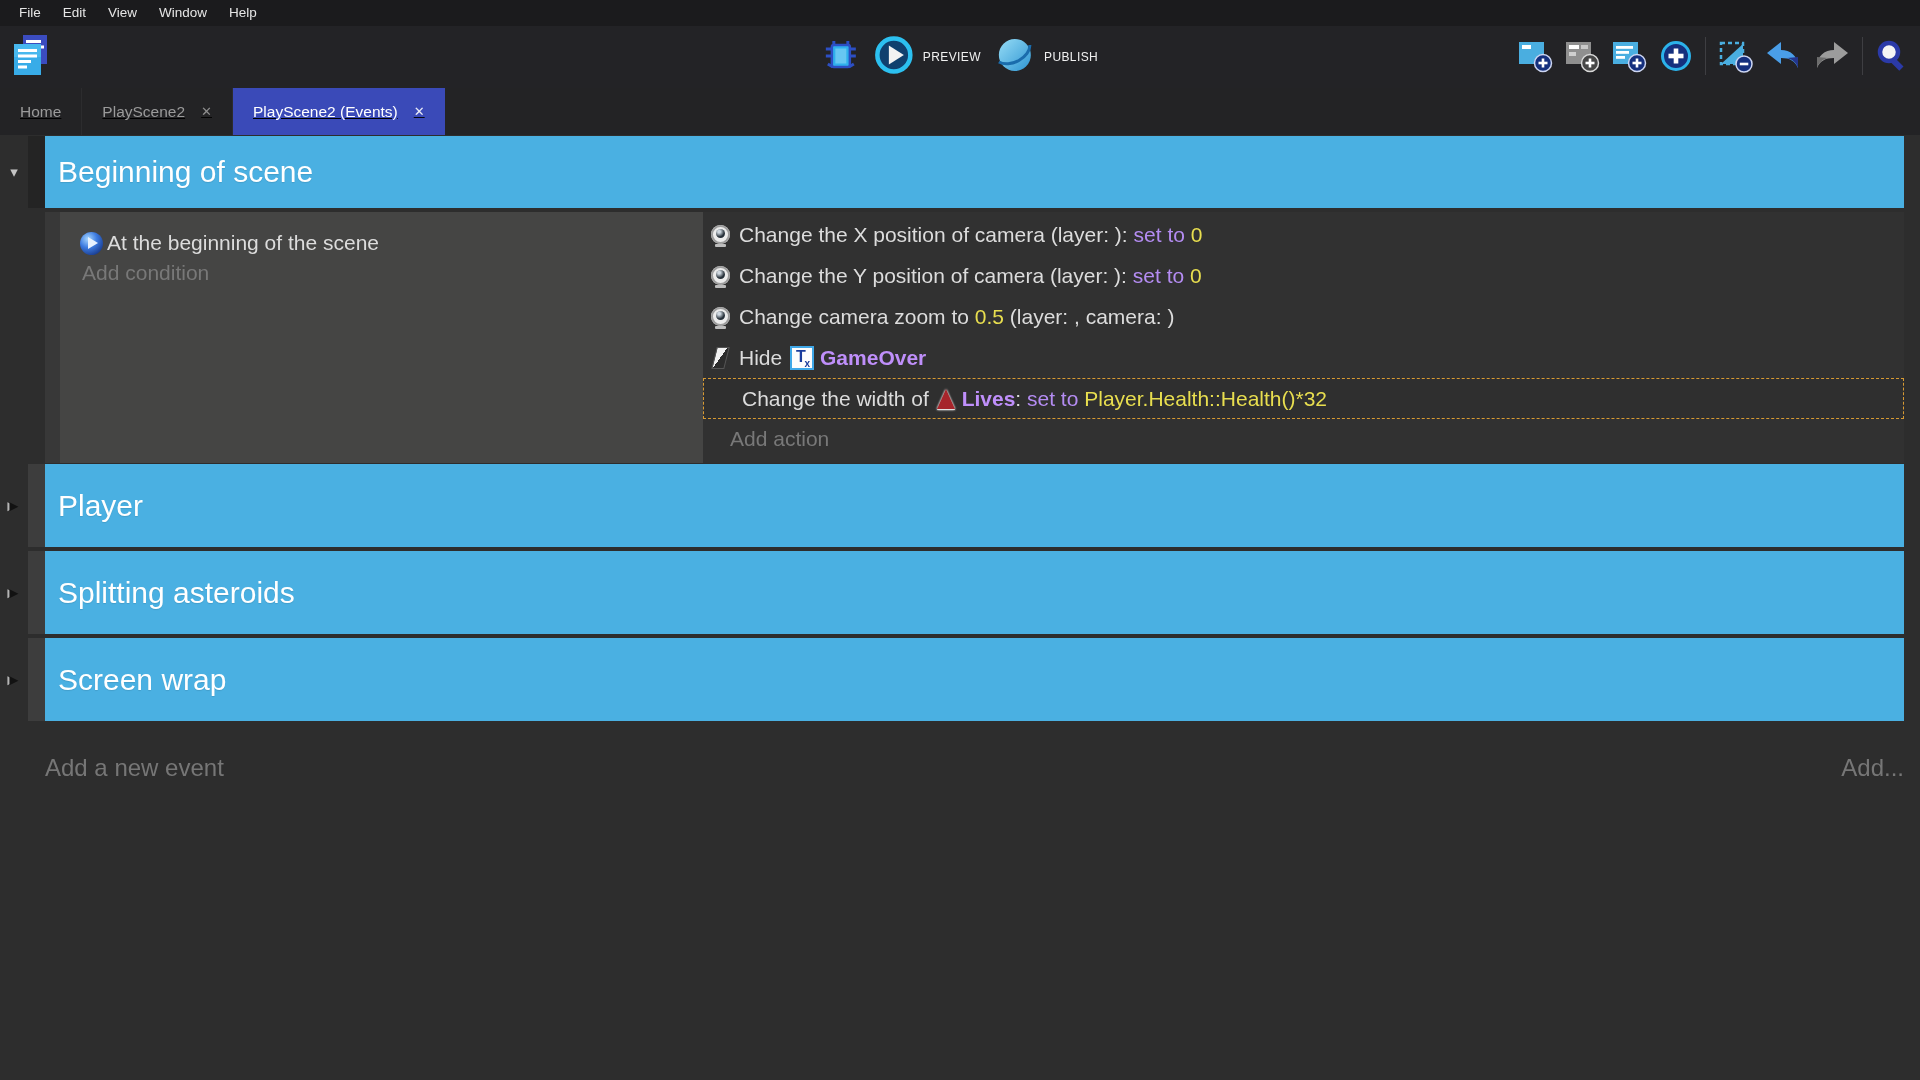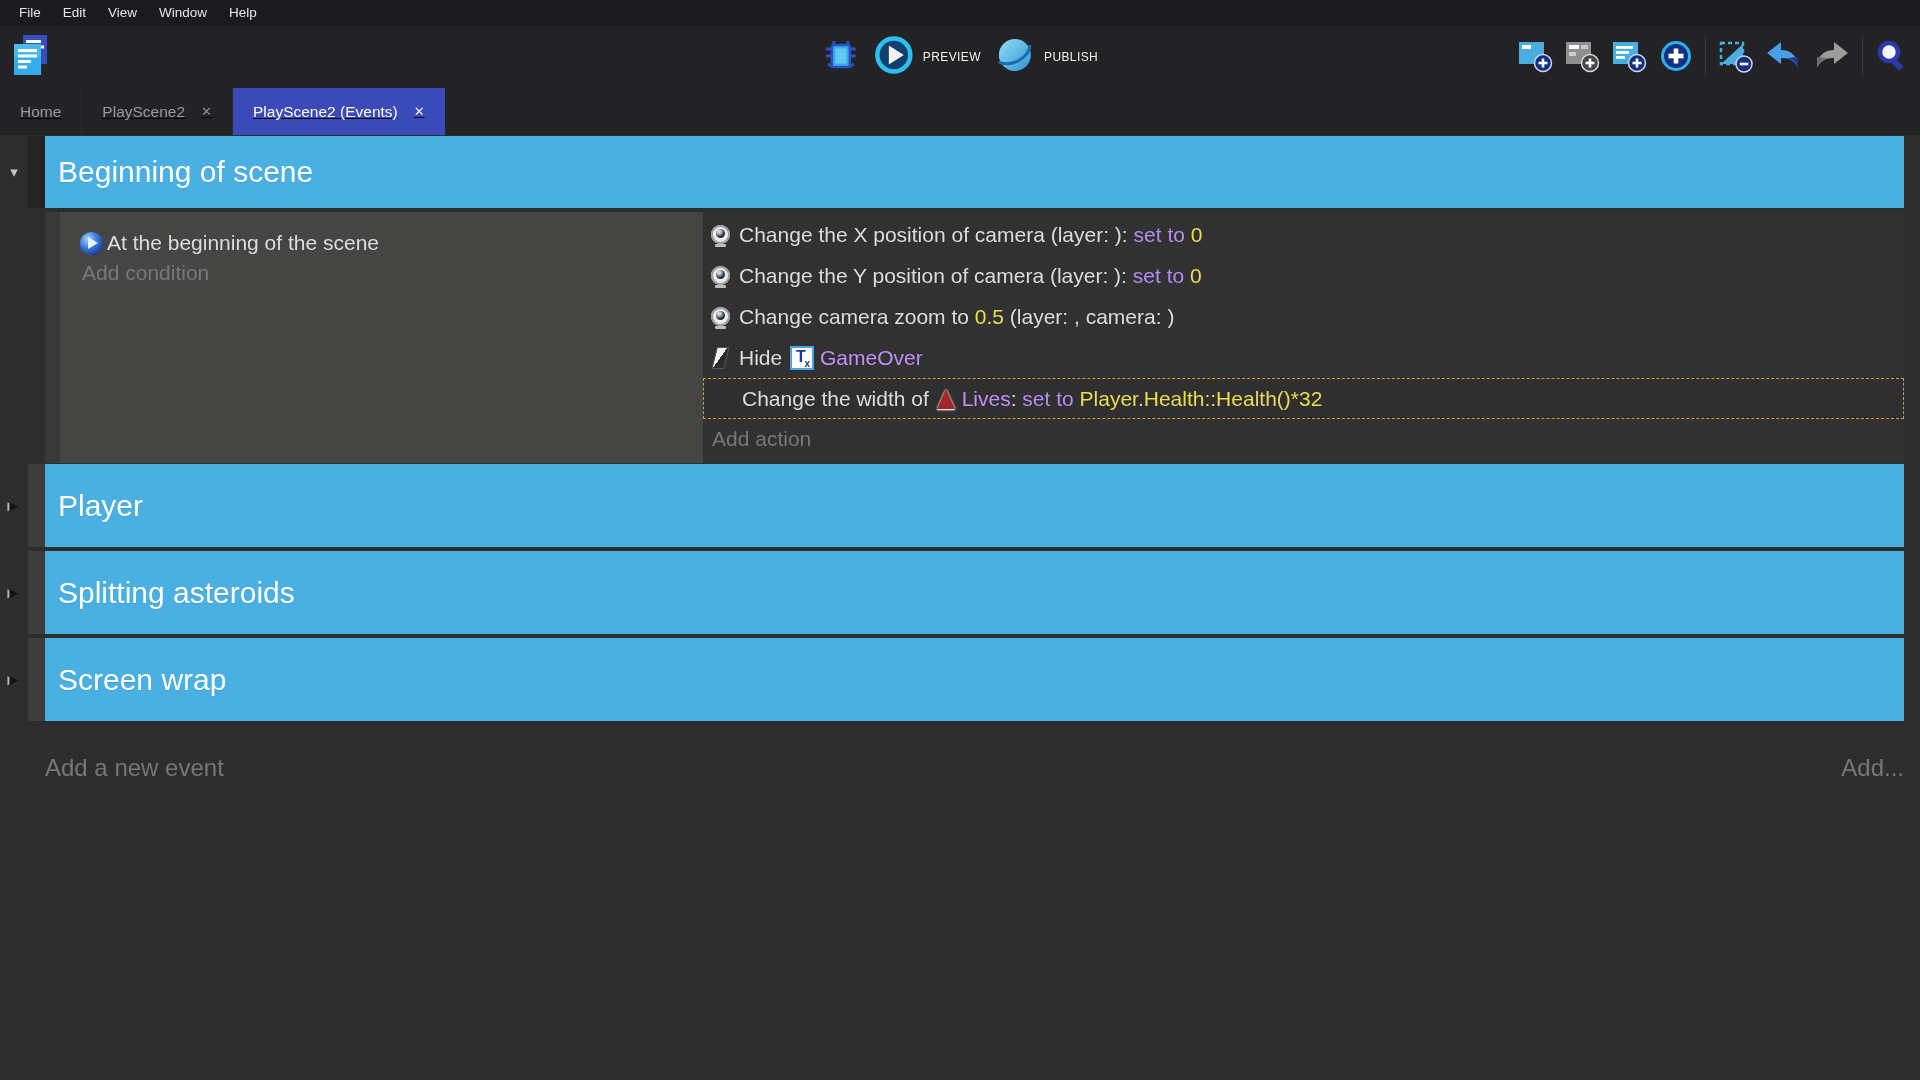--- a/index.html
+++ b/index.html
@@ -52,22 +52,22 @@
   .cond-text{color:#dcdcdc;font-size:21px;margin-left:4px;}
   .add-link{color:#787878;font-size:21px;padding-left:22px;margin-top:6px;cursor:pointer;}
   .actions-col{flex:1;background:#313131;padding-top:2px;position:relative;}
   .action-row{display:flex;align-items:center;height:41px;padding-left:7px;cursor:pointer;
     border:1px solid transparent;}
   .action-row.selected{border:1px dashed var(--sel);background:#2f2f2f;}
   .seg{font-size:21px;white-space:pre;}
   .seg-normal{color:#dcdcdc;}
   .seg-keyword{color:var(--kw);}
   .seg-number{color:var(--val);}
-  .seg-object{color:var(--obj);font-weight:normal;}
-  .add-action{color:#787878;font-size:21px;padding-left:9px;margin-top:8px;cursor:pointer;}
+  .seg-object{color:var(--obj);font-weight:bold;}
+  .add-action{color:#787878;font-size:21px;padding-left:27px;margin-top:8px;cursor:pointer;}
   
   #sheet-footer{margin:30px 16px 0 45px;display:flex;justify-content:space-between;}
   #sheet-footer span{color:#767676;font-size:24px;cursor:pointer;}
   
   .ic{display:inline-block;position:relative;flex:none;}
   .ic-scene-start{width:23px;height:23px;border-radius:50%;
     background:radial-gradient(circle at 35% 30%,#a8d8ff 0%,#3d7be0 40%,#0c2470 95%);}
   .ic-scene-start::after{content:"";position:absolute;left:8px;top:5px;
     border-left:10px solid #e8f2ff;border-top:6.5px solid transparent;border-bottom:6.5px solid transparent;}
   .ic-camera{width:19px;height:19px;border-radius:50%;background:#ececec;

